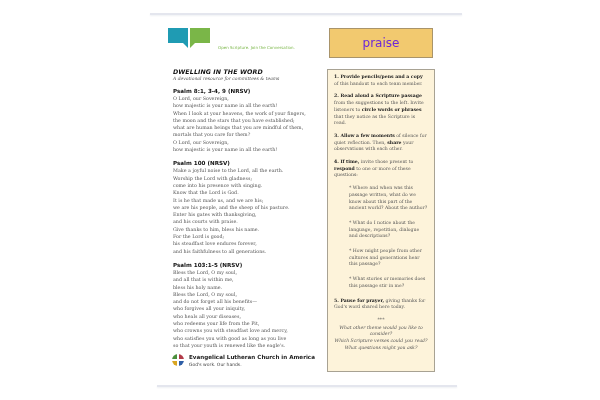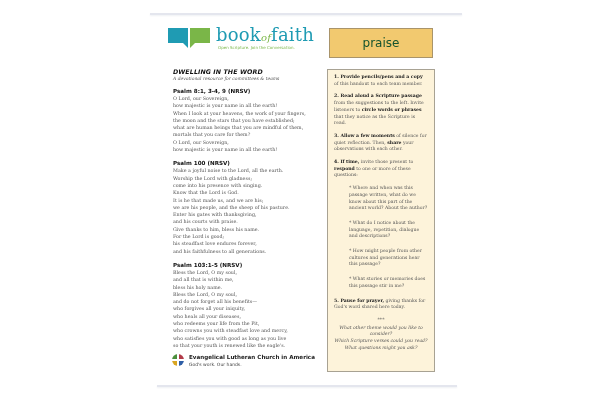--- a/index.html
+++ b/index.html
@@ -26,38 +26,37 @@
   .psalm .lines div { font-size:4.8px; line-height:7.3px; color:#555; white-space:nowrap; }
 
   .elca { position:absolute; left:172px; top:353px; width:200px; height:22px; }
   .emblem { position:absolute; left:0; top:1px; width:12px; height:12px; border-radius:50%; background:conic-gradient(#b23a48 0 25%, #2f5fa7 25% 50%, #d9a623 50% 75%, #4b8f3c 75% 100%); }
   .emblem::after { content:""; position:absolute; left:5px; top:0; width:2px; height:12px; background:#fff; }
   .emblem::before { content:""; position:absolute; left:0; top:5px; width:12px; height:2px; background:#fff; z-index:1; }
   .elca-name { position:absolute; left:17px; top:1px; font-family:"DejaVu Sans", sans-serif; font-weight:bold; font-size:5.6px; color:#222; white-space:nowrap; }
   .elca-tag { position:absolute; left:17px; top:9px; font-family:"DejaVu Sans", sans-serif; font-size:4.5px; color:#444; white-space:nowrap; }
 
   .praise { position:absolute; left:329px; top:28px; width:104px; height:30px; background:#f2c96f; border:1px solid #a9946a; box-sizing:border-box; display:flex; align-items:center; justify-content:center; }
-  .praise span { font-family:"DejaVu Sans", sans-serif; font-size:12px; color:#14532d; }
+  .praise span { font-family:"DejaVu Sans", sans-serif; font-size:12px; color:#6d28d9; }
 
   .steps { position:absolute; left:327px; top:69px; width:108px; height:303px; background:#fdf3da; border:1px solid #a8a293; box-sizing:border-box; padding:4px 6px; font-size:4.6px; line-height:6.7px; color:#555; }
   .steps p { margin:0 0 6px 0; }
   .steps b { color:#222; }
   .steps .q { padding-left:15px; margin-bottom:8px; }
   .steps .stars { text-align:center; margin:5px 0 1px; }
   .steps .closing { text-align:center; font-style:italic; }
 </style>
 </head>
 <body>
 
 <div class="rule top"></div>
 
 <div class="logo">
   <div class="bubble blue"></div>
   <div class="bubble green"></div>
-  <div class="brand"><span>book</span><span class="of">of</span><span>faith</span></div>
   <div class="tagline">Open Scripture. Join the Conversation.</div>
 </div>
 
 <div class="praise">
   <span>praise</span>
 </div>
 
 <div class="left">
   <div class="kicker">DWELLING IN THE WORD</div>
   <div class="subkicker">A devotional resource for committees &amp; teams</div>

